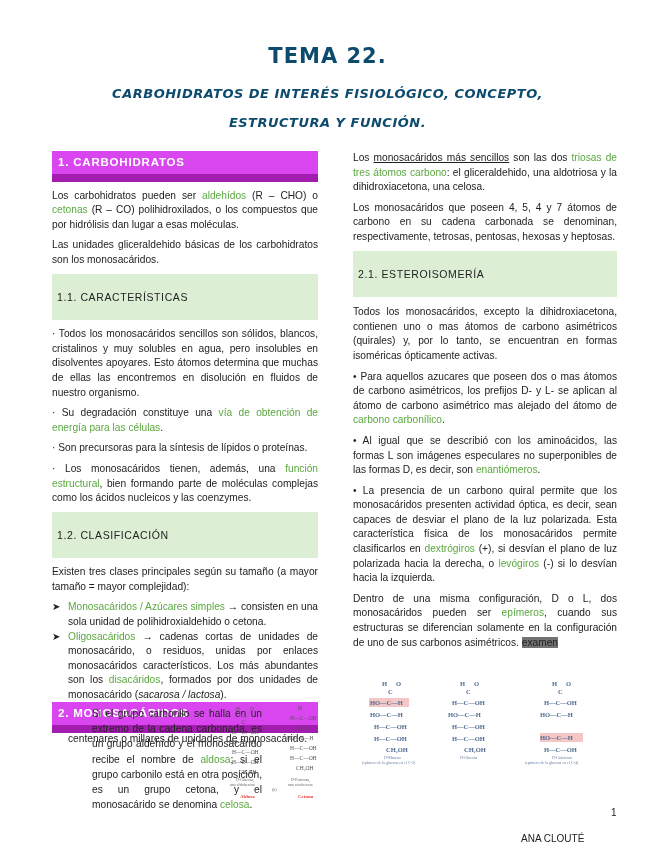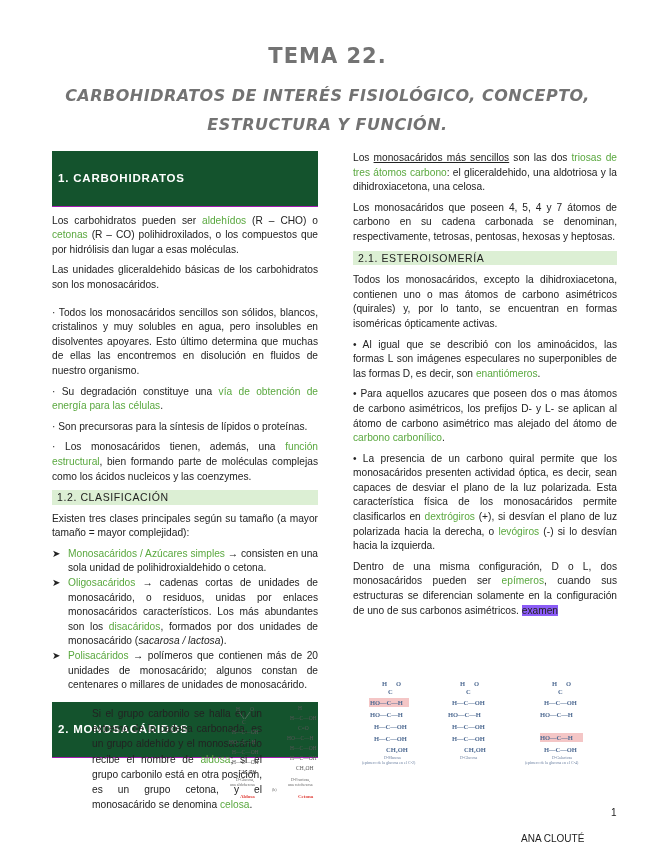--- a/index.html
+++ b/index.html
@@ -1,54 +1,55 @@
 <!DOCTYPE html>
 <html><head>
 <meta charset="utf-8">
 <style>
   html, body { margin:0; padding:0; }
   body { width:655px; height:848px; background:#ffffff; position:relative; overflow:hidden;
          font-family:"Liberation Sans", sans-serif; color:#222; }
-  .title { position:absolute; left:0; width:655px; text-align:center; color:#737373;
+  .title { position:absolute; left:0; width:655px; text-align:center; color:#0c4a6e;
            font-family:"DejaVu Sans", sans-serif; font-weight:bold; }
   .t1 { top:44px; font-size:21px; letter-spacing:1px; }
-  .t2 { top:86px; font-size:16px; letter-spacing:0.5px; font-style:italic; }
-  .t3 { top:115px; font-size:16px; letter-spacing:0.5px; font-style:italic; }
+  .t2 { top:86px; font-size:13px; letter-spacing:0.5px; font-style:italic; }
+  .t3 { top:115px; font-size:13px; letter-spacing:0.5px; font-style:italic; }
   .col { position:absolute; font-size:10.2px; line-height:14.6px; }
   .colL { left:52px; width:266px; }
   .colR { left:353px; width:264px; }
-  .h1 { background:#14532d; color:#fff; font-weight:bold; font-size:11.5px; letter-spacing:0.8px;
-        padding:20px 6px; border-bottom:1px solid #a21caf; }
-  .h2 { background:#dcefd4; color:#222; font-size:10.5px; letter-spacing:0.6px; padding:0 5px; }
+  .h1 { background:#d946ef; color:#fff; font-weight:bold; font-size:11.5px; letter-spacing:0.8px;
+        padding:4px 6px; border-bottom:8px solid #a21caf; }
+  .h2 { background:#dcefd4; color:#222; font-size:10.5px; letter-spacing:0.6px; padding:16px 5px; }
   p { margin:0 0 6px 0; text-align:justify; }
   .g { color:#5aa83f; }
   .u { text-decoration:underline; }
-  .hl { background:#8b5cf6; }
+  .hl { background:#737373; }
   .it { font-style:italic; }
   ul { margin:0; padding:0; list-style:none; }
   li { position:relative; padding-left:16px; text-align:justify; }
   li .bul { position:absolute; left:0; top:0; font-size:10px; }
   .abs { position:absolute; }
   .footer { position:absolute; top:807px; font-size:10px; color:#222; }
   svg text { font-family:"Liberation Serif", serif; }
 </style>
 </head>
 <body>
 
 <div class="title t1">TEMA 22.</div>
 <div class="title t2">CARBOHIDRATOS DE INTERÉS FISIOLÓGICO, CONCEPTO,</div>
 <div class="title t3">ESTRUCTURA Y FUNCIÓN.</div>
 
 <div class="col colL" style="top:151px;">
   <div class="h1">1. CARBOHIDRATOS</div>
   <div style="height:7px"></div>
   <p><span>Los carbohidratos pueden ser </span><span class="g">aldehídos</span><span> (R – CHO) o </span><span class="g">cetonas</span><span> (R – CO) polihidroxilados, o los compuestos que por hidrólisis dan lugar a esas moléculas.</span></p>
   <p>Las unidades gliceraldehido básicas de los carbohidratos son los monosacáridos.</p>
+  <div class="h2">1.1. CARACTERÍSTICAS</div>
   <div style="height:7px"></div>
-  <p>· Todos los monosacáridos sencillos son sólidos, blancos, cristalinos y muy solubles en agua, pero insolubles en disolventes apoyares. Esto último determina que muchas de ellas las encontremos en disolución en fluidos de nuestro organismo.</p>
+  <p>· Todos los monosacáridos sencillos son sólidos, blancos, cristalinos y muy solubles en agua, pero insolubles en disolventes apoyares. Esto átomos determina que muchas de ellas las encontremos en disolución en fluidos de nuestro organismo.</p>
   <p><span>· Su degradación constituye una </span><span class="g">vía de obtención de energía para las células</span><span>.</span></p>
   <p>· Son precursoras para la síntesis de lípidos o proteínas.</p>
   <p><span>· Los monosacáridos tienen, además, una </span><span class="g">función estructural</span><span>, bien formando parte de moléculas complejas como los ácidos nucleicos y las coenzymes.</span></p>
   <div class="h2" style="margin-top:4px">1.2. CLASIFICACIÓN</div>
   <div style="height:7px"></div>
   <p>Existen tres clases principales según su tamaño (a mayor tamaño = mayor complejidad):</p>
   <ul>
     <li><span class="bul">➤</span><span class="g">Monosacáridos / Azúcares simples</span><span> → consisten en una sola unidad de polihidroxialdehido o cetona.</span></li>
     <li><span class="bul">➤</span><span class="g">Oligosacáridos</span><span> → cadenas cortas de unidades de monosacárido, o residuos, unidas por enlaces monosacáridos característicos. Los más abundantes son los </span><span class="g">disacáridos</span><span>, formados por dos unidades de monosacárido (</span><span class="it">sacarosa / lactosa</span><span>).</span></li>
     <li><span class="bul">➤</span><span class="g">Polisacáridos</span><span> → polímeros que contienen más de 20 unidades de monosacárido; algunos constan de centenares o millares de unidades de monosacárido.</span></li>
@@ -96,22 +97,22 @@
     </g>
   </svg>
 </div>
 
 <div class="col colR" style="top:151px;">
   <p><span>Los </span><span class="u">monosacáridos más sencillos</span><span> son las dos </span><span class="g">triosas de tres átomos carbono</span><span>: el gliceraldehido, una aldotriosa y la dihidroxiacetona, una celosa.</span></p>
   <p>Los monosacáridos que poseen 4, 5, 4 y 7 átomos de carbono en su cadena carbonada se denominan, respectivamente, tetrosas, pentosas, hexosas y heptosas.</p>
   <div class="h2">2.1. ESTEROISOMERÍA</div>
   <div style="height:8px"></div>
   <p>Todos los monosacáridos, excepto la dihidroxiacetona, contienen uno o mas átomos de carbono asimétricos (quirales) y, por lo tanto, se encuentran en formas isoméricas ópticamente activas.</p>
+  <p><span>• Para aquellos azucares que poseen dos o mas átomos de carbono asimétricos, los prefijos D- y L- se aplican al átomo de carbono asimétrico mas alejado del átomo de </span><span class="g">carbono carbonílico</span><span>.</span></p>
   <p><span>• Al igual que se describió con los aminoácidos, las formas L son imágenes especulares no superponibles de las formas D, es decir, son </span><span class="g">enantiómeros</span><span>.</span></p>
-  <p><span>• Para aquellos azucares que poseen dos o mas átomos de carbono asimétricos, los prefijos D- y L- se aplican al átomo de carbono asimétrico mas alejado del átomo de </span><span class="g">carbono carbonílico</span><span>.</span></p>
   <p><span>• La presencia de un carbono quiral permite que los monosacáridos presenten actividad óptica, es decir, sean capaces de desviar el plano de la luz polarizada. Esta característica física de los monosacáridos permite clasificarlos en </span><span class="g">dextrógiros</span><span> (+), si desvían el plano de luz polarizada hacia la derecha, o </span><span class="g">levógiros</span><span> (-) si lo desvían hacia la izquierda.</span></p>
   <p><span>Dentro de una misma configuración, D o L, dos monosacáridos pueden ser </span><span class="g">epímeros</span><span>, cuando sus estructuras se diferencian solamente en la configuración de uno de sus carbonos asimétricos. </span><span class="hl">examen</span></p>
 </div>
 
 <div class="abs" style="left:360px; top:672px; width:245px; height:95px;">
   <svg width="245" height="95" viewBox="0 0 245 95">
     <rect x="9" y="26" width="40" height="9" fill="#f4c6c6"></rect>
     <rect x="180" y="61" width="43" height="9" fill="#f4c6c6"></rect>
     <g font-size="6.5" fill="#4e6a92" font-weight="bold">
       <text x="22" y="14">H</text>

